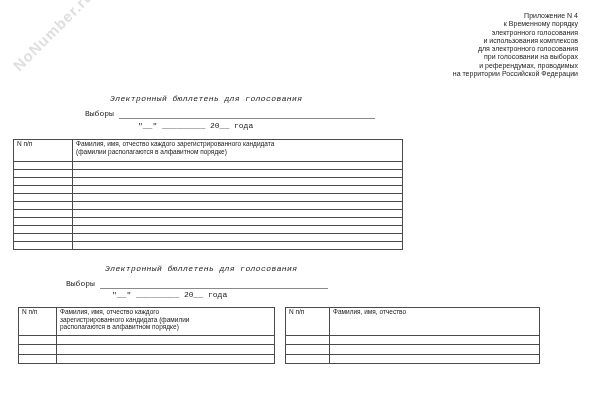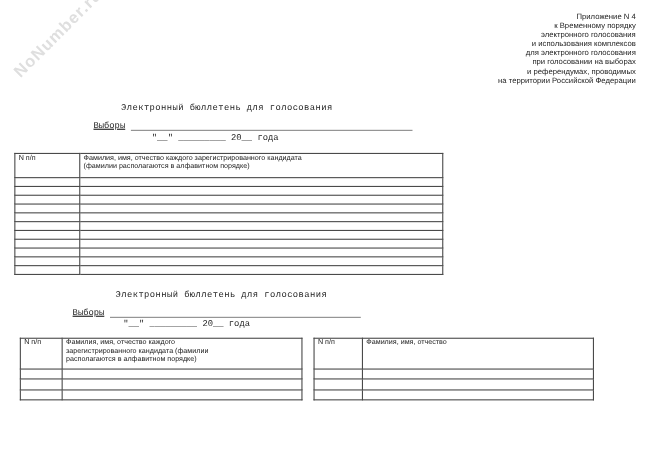--- a/index.html
+++ b/index.html
@@ -14,24 +14,24 @@
     font-size:15px;font-weight:bold;letter-spacing:1px;color:#dfdfdf;
     user-select:none;
   }
   
   .appendix{
     position:absolute;top:12px;right:22px;text-align:right;
     font-size:7px;line-height:8.3px;color:#222;
   }
   
   .mono{font-family:"Liberation Mono","DejaVu Sans Mono",monospace;font-size:8px;color:#222;}
-  .ballot-title{position:absolute;letter-spacing:.4px;white-space:nowrap;}
+  .ballot-title{position:absolute;letter-spacing:.4px;white-space:nowrap;font-style:italic;}
   .s1-title{left:110px;top:94px;}
   .s2-title{left:105px;top:264px;}
-  .vybory{position:absolute;display:flex;align-items:flex-end;text-decoration:underline;}
+  .vybory{position:absolute;display:flex;align-items:flex-start;}
   .s1-vybory{left:85px;top:109px;width:290px;}
   .s2-vybory{left:66px;top:279px;width:262px;}
   .vybory .blank{flex:1;border-bottom:1px solid #8a8a8a;margin-left:5px;height:9px;}
   .date-line{position:absolute;white-space:nowrap;}
   .s1-date{left:138px;top:121px;}
   .s2-date{left:112px;top:290px;}
   
   table.t{border-collapse:collapse;position:absolute;table-layout:fixed;}
   table.t th,table.t td{
     border:1px solid #4a4a4a;padding:0 0 0 3px;margin:0;

